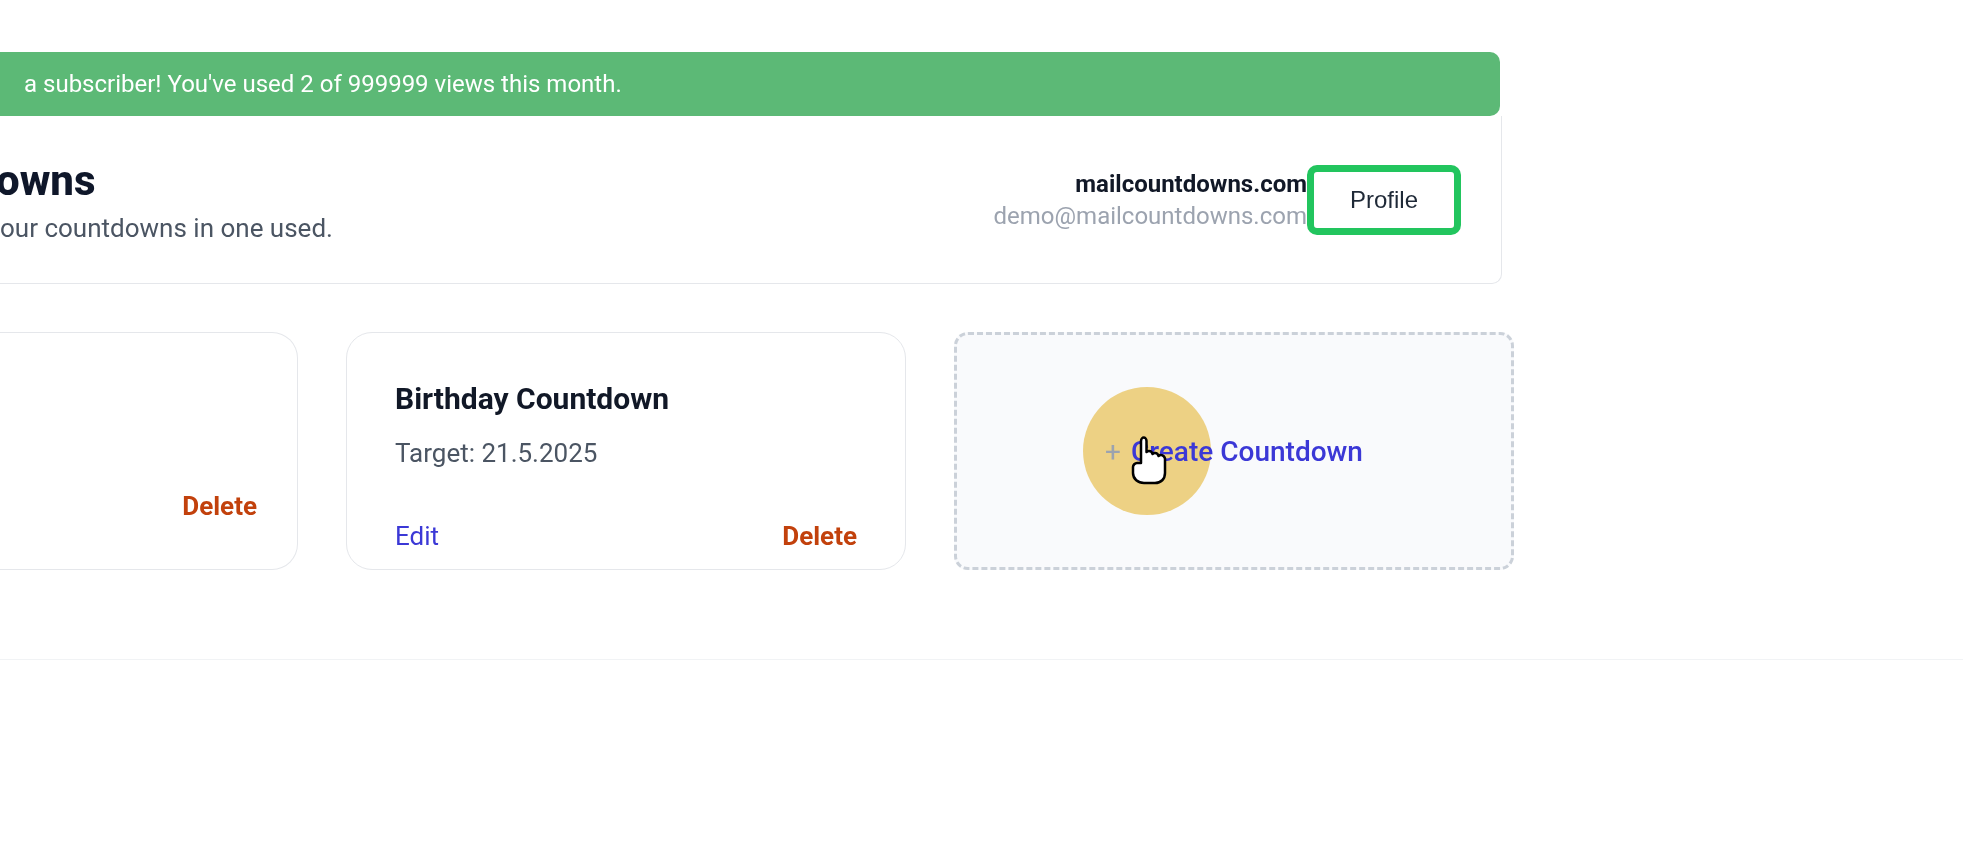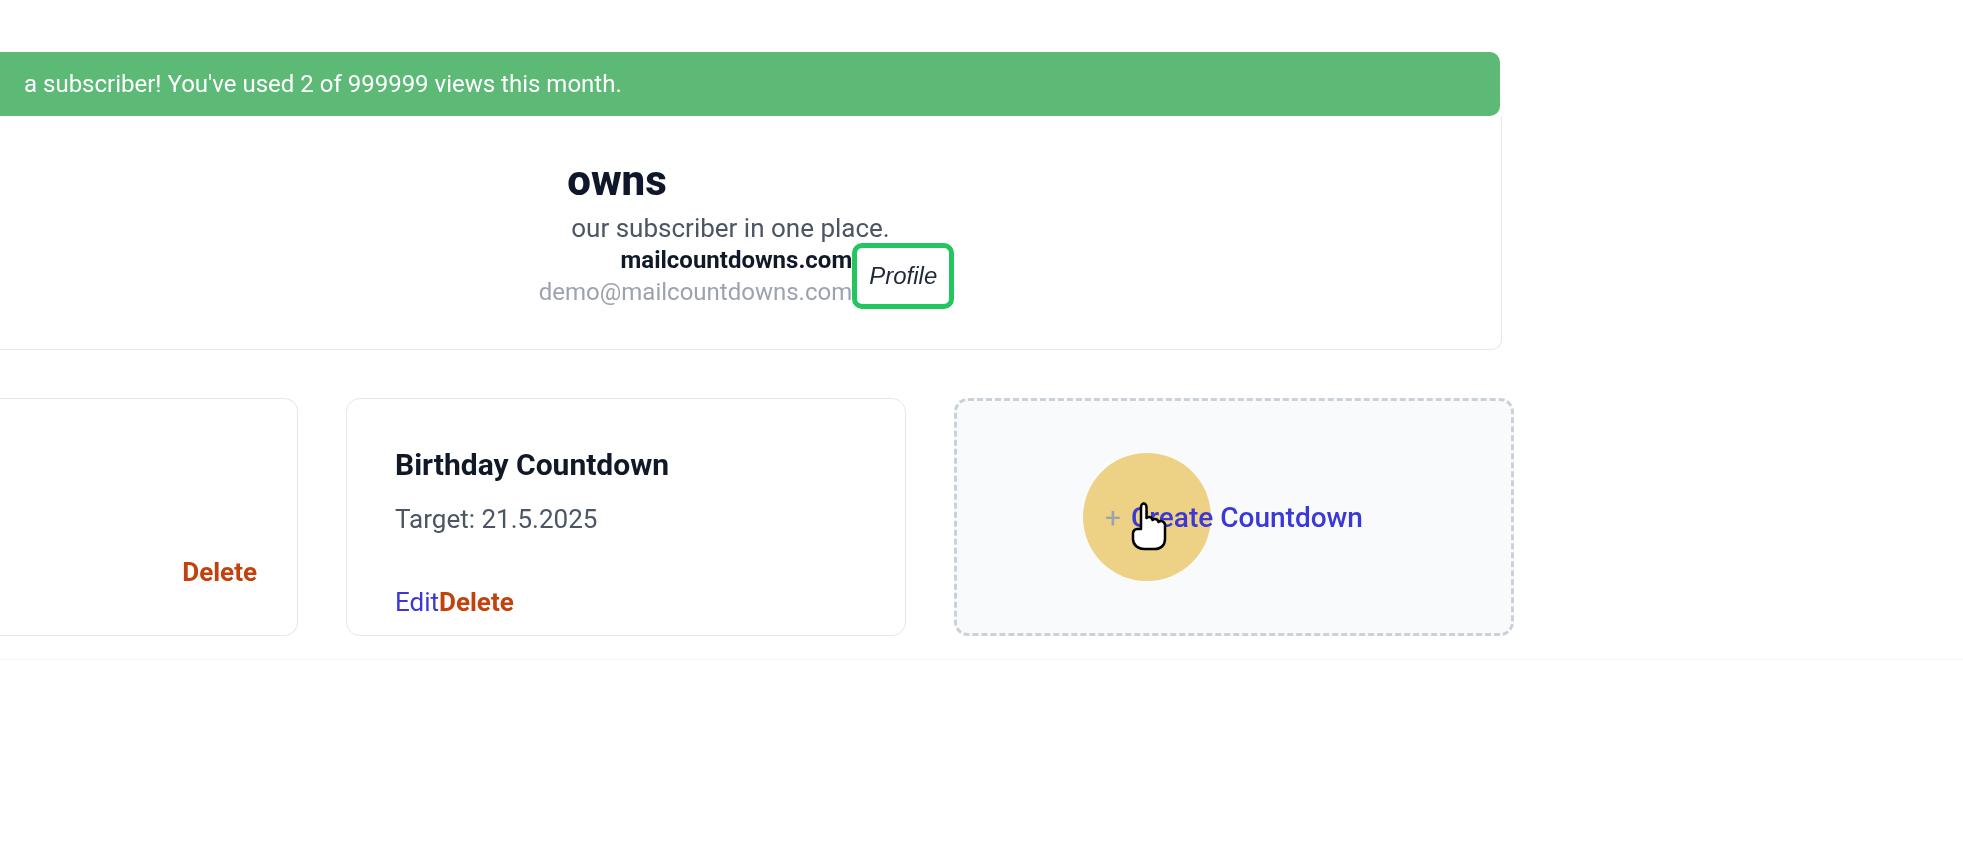--- a/index.html
+++ b/index.html
@@ -26,21 +26,20 @@
       background: #ffffff;
       border: 1px solid #e5e7eb;
       border-left: none;
       border-top: none;
       border-radius: 0 0 10px 0;
       padding: 40px 40px 40px 0;
       display: flex;
       align-items: center;
       justify-content: space-between;
       width: 1502px;
-      flex-direction: column;
     }
     .header-left { }
     .page-title {
       font-size: 42px;
       font-weight: 800;
       color: #0f172a;
       margin-bottom: 8px;
       margin-left: -4px;
     }
     .page-subtitle {
@@ -59,38 +58,37 @@
       font-weight: 700;
       color: #111827;
     }
     .account-email {
       font-size: 24px;
       color: #9ca3af;
       margin-top: 4px;
       margin-left: 32px;
     }
     .btn {
-      border: 5px solid #22c55e;
+      border: 7px solid #22c55e;
       background: #ffffff;
       color: #1f2937;
       font-size: 24px;
-      padding: 14px 12px;
+      padding: 14px 36px;
       border-radius: 10px;
       cursor: pointer;
-      font-style: italic;
     }
     .cards-row {
       display: flex;
       gap: 48px;
       margin-top: 48px;
     }
     .card {
       background: #ffffff;
       border: 1px solid #e5e7eb;
-      border-radius: 14px;
+      border-radius: 26px;
       padding: 48px 48px;
       width: 560px;
       height: 238px;
       position: relative;
     }
     .card.truncated-left {
       border-left: none;
       border-top-left-radius: 0;
       border-bottom-left-radius: 0;
       width: 298px;
@@ -107,20 +105,21 @@
       color: #111827;
       margin-bottom: 22px;
     }
     .card-target {
       font-size: 26px;
       color: #4b5563;
       margin-bottom: 53px;
     }
     .card-actions {
       display: flex;
+      justify-content: space-between;
       align-items: center;
     }
     .link-edit {
       color: #3b38d6;
       font-size: 26px;
       cursor: pointer;
     }
     .link-delete {
       color: #c2410c;
       font-size: 26px;
@@ -177,21 +176,21 @@
 </head>
 <body>
 
 <div class="banner">
   <span>a subscriber! You've used 2 of 999999 views this month.</span>
 </div>
 
 <div class="header-card">
   <div class="header-left">
     <div class="page-title">owns</div>
-    <div class="page-subtitle">our subscriber in one place.</div>
+    <div class="page-subtitle">our countdowns in one used.</div>
   </div>
   <div class="header-right">
     <div class="account-block">
       <div class="account-name">mailcountdowns.com</div>
       <div class="account-email">demo@mailcountdowns.com</div>
     </div>
     <button class="btn">Profile</button>
   </div>
 </div>
 

